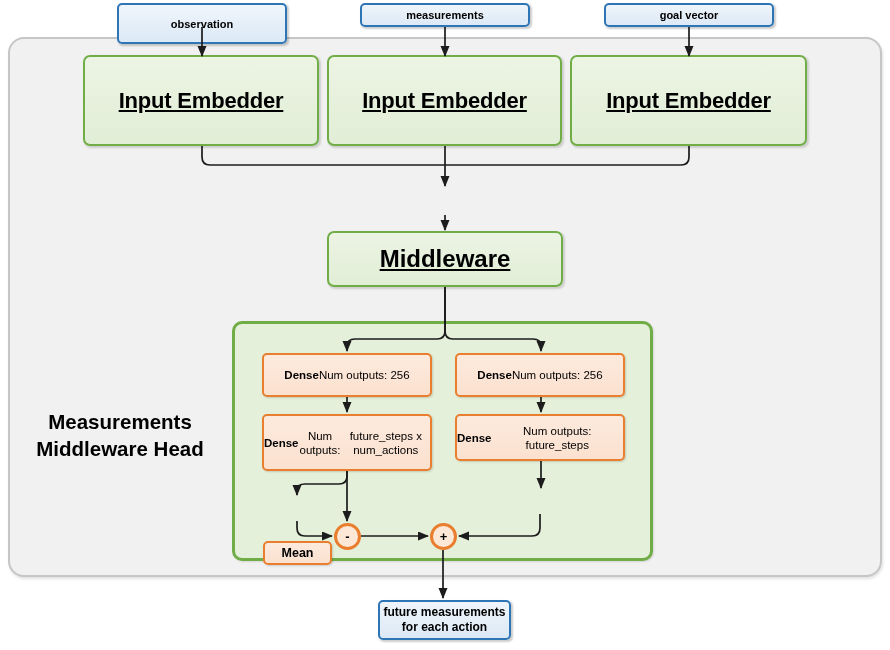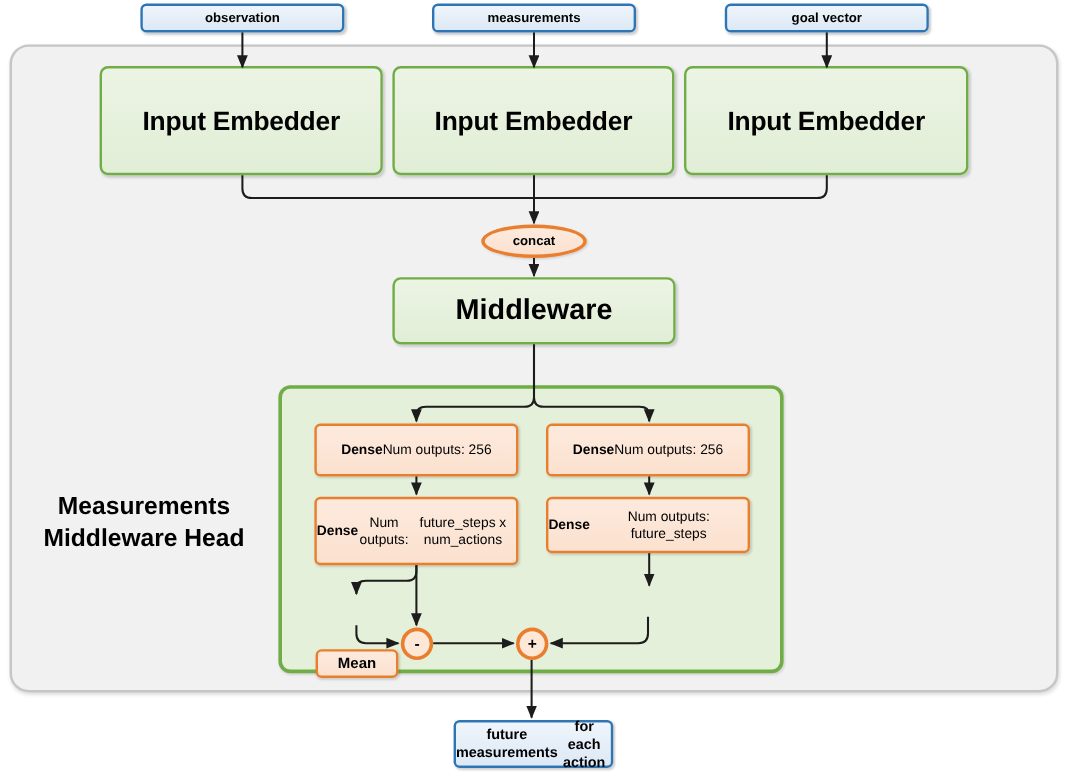--- a/index.html
+++ b/index.html
@@ -48,20 +48,21 @@
     font-weight: bold;
     font-size: 11px;
   }
   .green-box {
     background: linear-gradient(180deg, #ecf4e4 0%, #e1eed6 100%);
     border: 2.5px solid #71ad47;
     border-radius: 7px;
     box-shadow: 1.5px 1.5px 2px rgba(0,0,0,0.15);
     color: #000000;
     font-weight: bold;
+    text-decoration: underline;
   }
   .orange-box {
     background: linear-gradient(180deg, #fdeadd 0%, #fbe1cf 100%);
     border: 2.5px solid #e97e2e;
     border-radius: 5px;
     box-shadow: 1px 1px 2px rgba(0,0,0,0.15);
     color: #000000;
     flex-direction: row;
     line-height: 14px;
     font-size: 11.5px;
@@ -99,21 +100,21 @@
     z-index: 3;
     text-align: center;
     font-weight: bold;
     font-size: 20.5px;
     line-height: 27px;
     color: #000000;
   }
 
   .small-bold { font-weight: bold; font-size: 12.5px; margin-top: 44px; }
 
-  .out-box { flex-direction: row; font-weight: bold; font-size: 12px; line-height: 15px; }
+  .out-box { flex-direction: column; font-weight: bold; font-size: 12px; line-height: 15px; }
 
   
   .wires {
     position: absolute;
     left: 0; top: 0;
     width: 890px; height: 650px;
     z-index: 4;
     pointer-events: none;
   }
 </style>
@@ -123,29 +124,28 @@
 <div class="canvas">
 
   <div class="outer-container"></div>
   <div class="inner-container"></div>
 
   <div class="head-label">
     <div>Measurements</div>
     <div>Middleware Head</div>
   </div>
 
-  <div class="node blue-box" style="left:117px; top:3px; width:170px; height:24px;">observation</div>
+  <div class="node blue-box" style="left:117px; top:3px; width:170px; height:41px;">observation</div>
   <div class="node blue-box" style="left:360px; top:3px; width:170px; height:24px;">measurements</div>
   <div class="node blue-box" style="left:604px; top:3px; width:170px; height:24px;text-align:center;">goal vector</div>
 
   <div class="node green-box embedder" style="left:83px; top:55px; width:236px; height:91px;">Input Embedder</div>
   <div class="node green-box embedder" style="left:327px; top:55px; width:235px; height:91px;">Input Embedder</div>
   <div class="node green-box embedder" style="left:570px; top:55px; width:237px; height:91px;">Input Embedder</div>
 
-  <div class="node concat-ellipse" style="left:401px; top:187px; width:88px; height:28px;">concat</div>
 
   <div class="node green-box middleware" style="left:327px; top:231px; width:236px; height:56px;">Middleware</div>
 
   <div class="node orange-box" style="left:262px; top:353px; width:170px; height:44px;">
     <div class="bold-title">Dense</div>
     <div>Num outputs: 256</div>
   </div>
   <div class="node orange-box" style="left:455px; top:353px; width:170px; height:44px;">
     <div class="bold-title">Dense</div>
     <div>Num outputs: 256</div>

